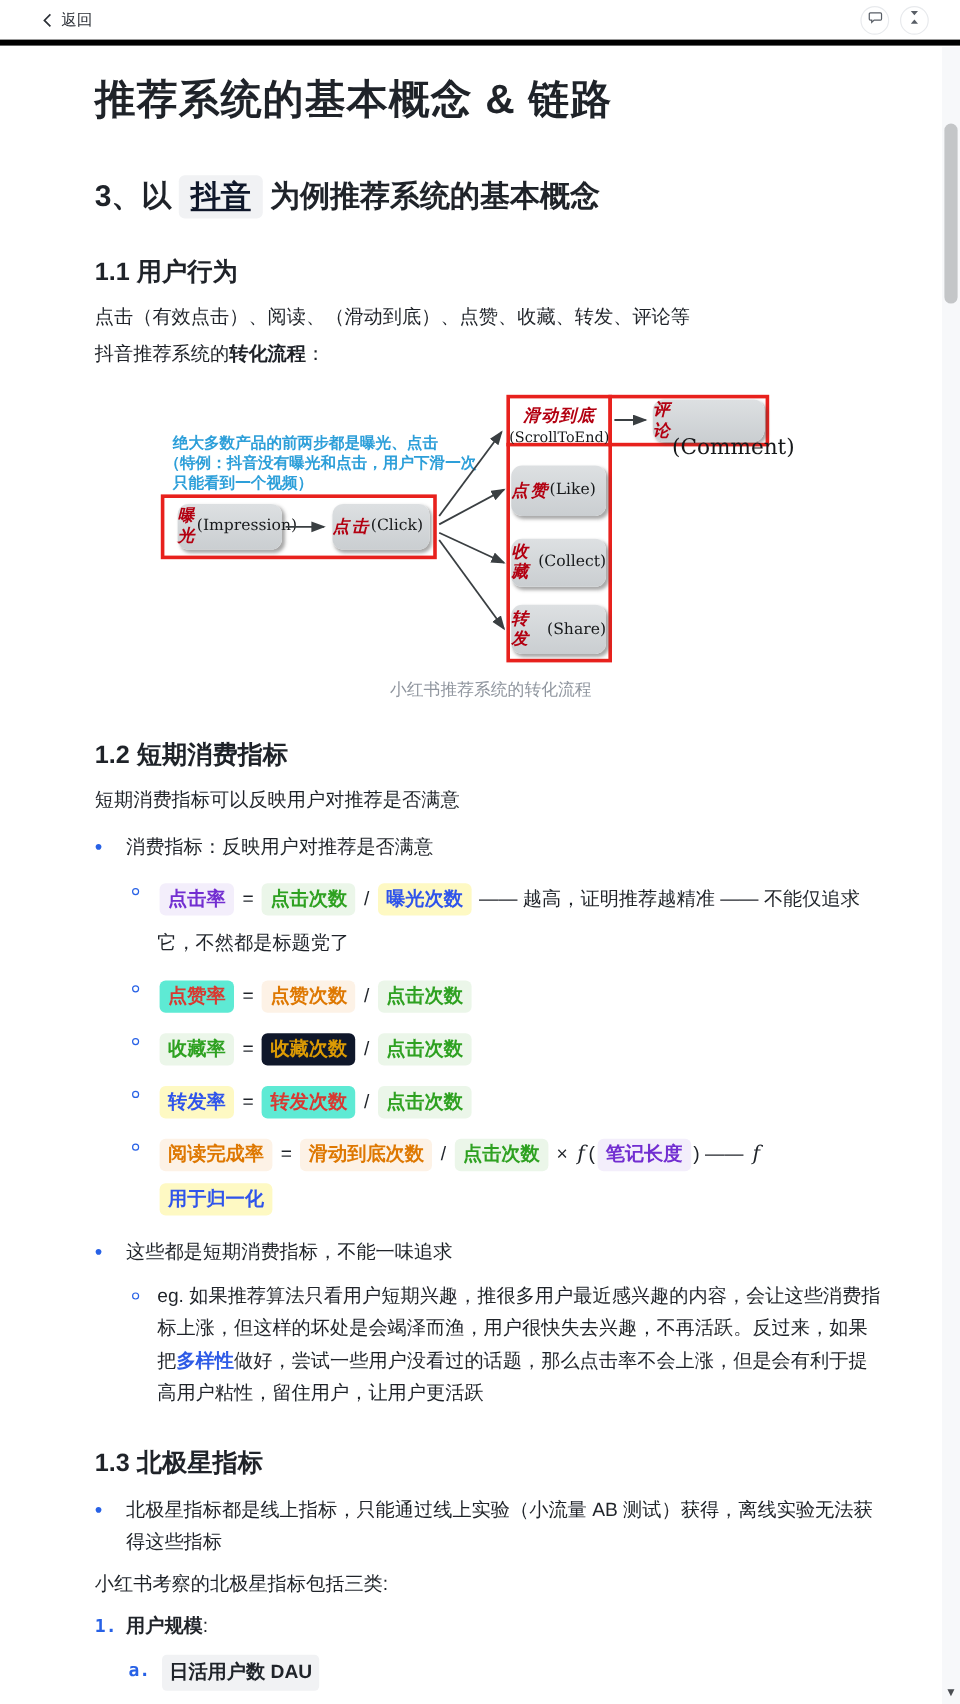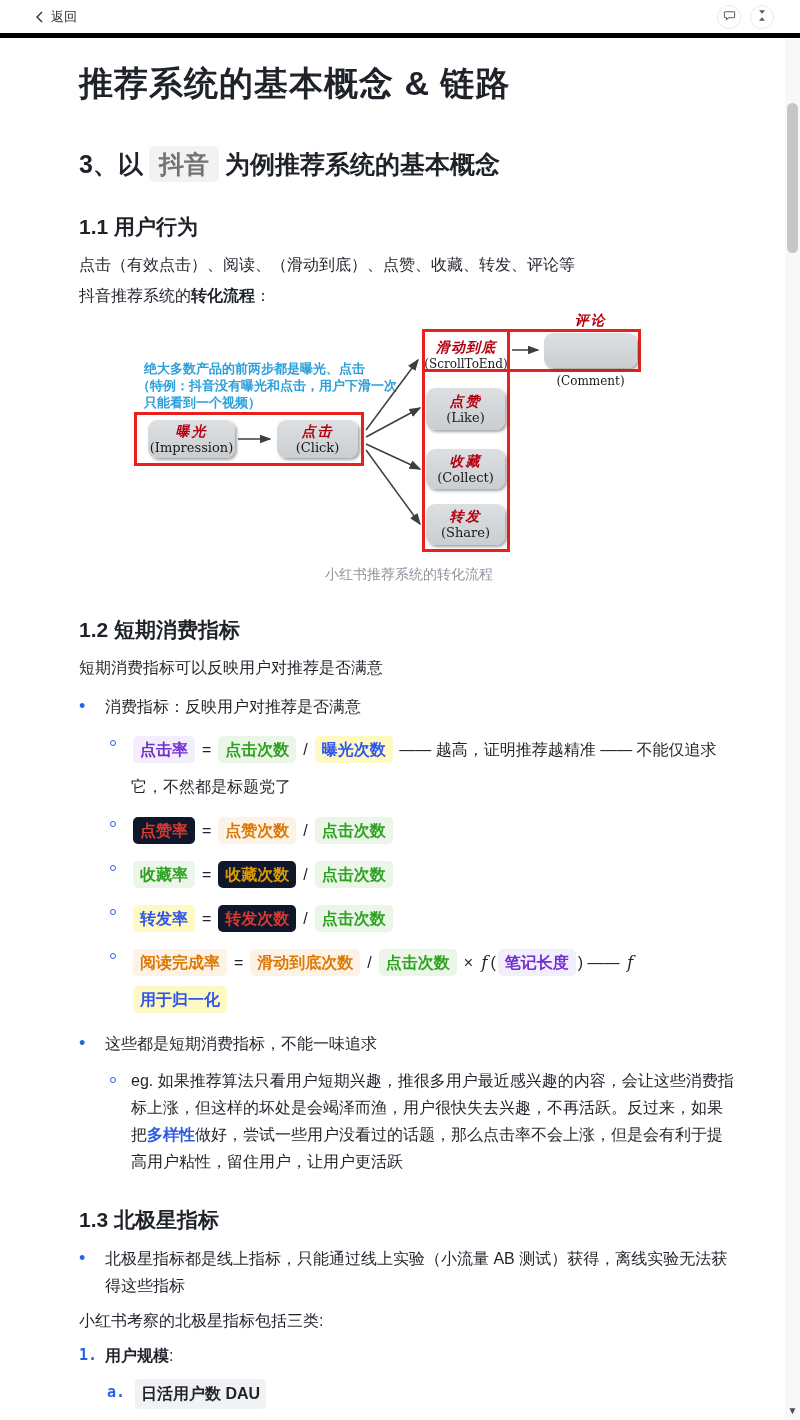--- a/index.html
+++ b/index.html
@@ -13,21 +13,21 @@
   .topbar-right { margin-left:auto; display:flex; gap:9px; }
   .icon-btn { width:24px; height:24px; border-radius:50%; border:1px solid #e8eaed;
     background:#fff; display:flex; align-items:center; justify-content:center; cursor:pointer; }
   
   .doc { padding:22px 62px 0 79px; }
   h1 { font-size:34px; line-height:46px; font-weight:700; letter-spacing:1px; }
   h2 { font-size:25px; line-height:34px; font-weight:700; margin-top:40px; }
   h3 { font-size:21px; line-height:30px; font-weight:700; margin-top:26px; }
   p  { font-size:16px; line-height:27px; margin-top:9px; }
   .chip { display:inline-block; background:#f1f2f4; border-radius:5px; padding:1px 10px;
-    color:#737373; margin:0 6px; }
+    color:#0f172a; margin:0 6px;text-decoration:underline; }
   .code { display:inline-block; background:#f1f2f4; border-radius:4px; padding:0 6px;
     font-weight:700; color:#1f2329; }
   .blue-bold { color:#2e5be6; font-weight:700; }
   .orange-bold { color:#ee8f00; font-weight:700; }
   
   .li { display:flex; font-size:16px; line-height:27px; margin-top:8px; }
   .li .marker { width:26px; flex:0 0 26px; color:#2761e6; }
   .li .dot { font-size:18px; }
   .li2 { margin-left:28px; }
   .li2 .marker2 { width:24px; flex:0 0 24px; position:relative; }
@@ -35,32 +35,32 @@
     border:1.5px solid #2761e6; }
   .oli .marker { font-family:"DejaVu Sans Mono",monospace; font-size:15px; font-weight:700; }
   .li .content { flex:1; }
   
   .formula { line-height:37px; margin-top:1px; }
   .tok { display:inline-block; line-height:21px; padding:3px 7px; border-radius:5px;
     font-weight:700; margin:0 2px; }
   .t-purple { color:#722ed1; background:#f3eefb; }
   .t-green  { color:#2ea121; background:#ebf6e9; }
   .t-blue   { color:#2f54eb; background:#fef9c3; }
-  .t-red    { color:#d83931; background:#0f172a; }
+  .t-red    { color:#d83931; background:#5eead4; }
   .t-orange { color:#de7802; background:#fdf2e6; }
   .t-yellow { color:#dc9b04; background:#0f172a; }
   .op { margin:0 5px; }
   .mathf { font-family:"DejaVu Serif","Liberation Serif",serif; font-style:italic;
     font-size:17px; margin:0 3px; }
   
   .figure { position:relative; width:660px; height:232px; margin:15px 0 0 1px; }
   .red-box { position:absolute; border:3px solid #e8211d; }
   .node { position:absolute; background:linear-gradient(180deg,#dde0e2 0%,#caced1 100%);
     border-radius:9px; box-shadow:2px 2px 3px rgba(60,60,60,.45);
-    display:flex; flex-direction:column; align-items:center; justify-content:center; }
+    display:flex; flex-direction:row; align-items:center; }
   .node .zh, .cell .zh { font-family:"DejaVu Serif","Liberation Serif",serif; font-style:italic;
     font-weight:700; font-size:14px; color:#b30011; letter-spacing:2px; line-height:17px; }
   .node .en, .cell .en { font-family:"DejaVu Serif","Liberation Serif",serif; font-size:13px;
     color:#16181a; line-height:16px; letter-spacing:0; }
   .cell { position:absolute; display:flex; flex-direction:column; align-items:center; justify-content:center; }
   .fig-note { position:absolute; left:64px; top:36px; font-size:13px; font-weight:700;
     color:#2d9fd9; line-height:17px; white-space:nowrap; }
   .fig-arrows { position:absolute; left:0; top:0; }
   .divider { position:absolute; background:#e8211d; }
   .caption { width:660px; text-align:center; font-size:14px; color:#8f959e; margin-top:10px; }
@@ -131,21 +131,21 @@
     <div class="node" style="left:197px; top:96px; width:81px; height:38px;">
       <span class="zh">点击</span>
       <span class="en">(Click)</span>
     </div>
     <div class="cell" style="left:345px; top:8px; width:82px; height:46px;">
       <span class="zh" style="letter-spacing:1px;">滑动到底</span>
       <span class="en" style="font-size:12px;">(ScrollToEnd)</span>
     </div>
     <div class="node" style="left:464px; top:9px; width:93px; height:35px;">
       <span class="zh">评论</span>
-      <span class="en" style="font-size:12px;margin-top:44px;">(Comment)</span>
+      <span class="en" style="font-size:18px;margin-top:44px;">(Comment)</span>
     </div>
     <div class="node" style="left:346px; top:64px; width:79px; height:42px;">
       <span class="zh">点赞</span>
       <span class="en">(Like)</span>
     </div>
     <div class="node" style="left:346px; top:125px; width:79px; height:40px;">
       <span class="zh">收藏</span>
       <span class="en">(Collect)</span>
     </div>
     <div class="node" style="left:346px; top:180px; width:79px; height:41px;">

